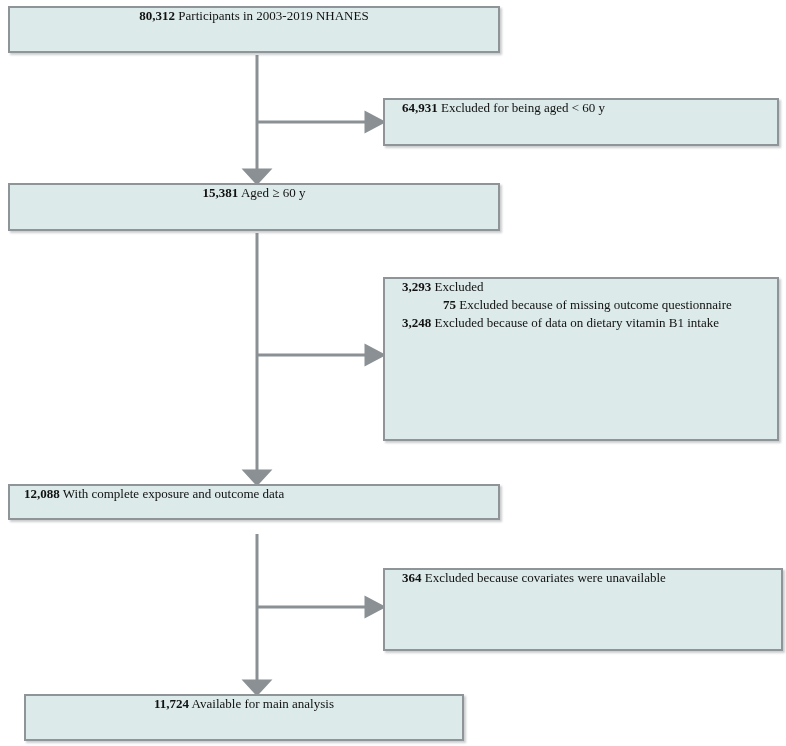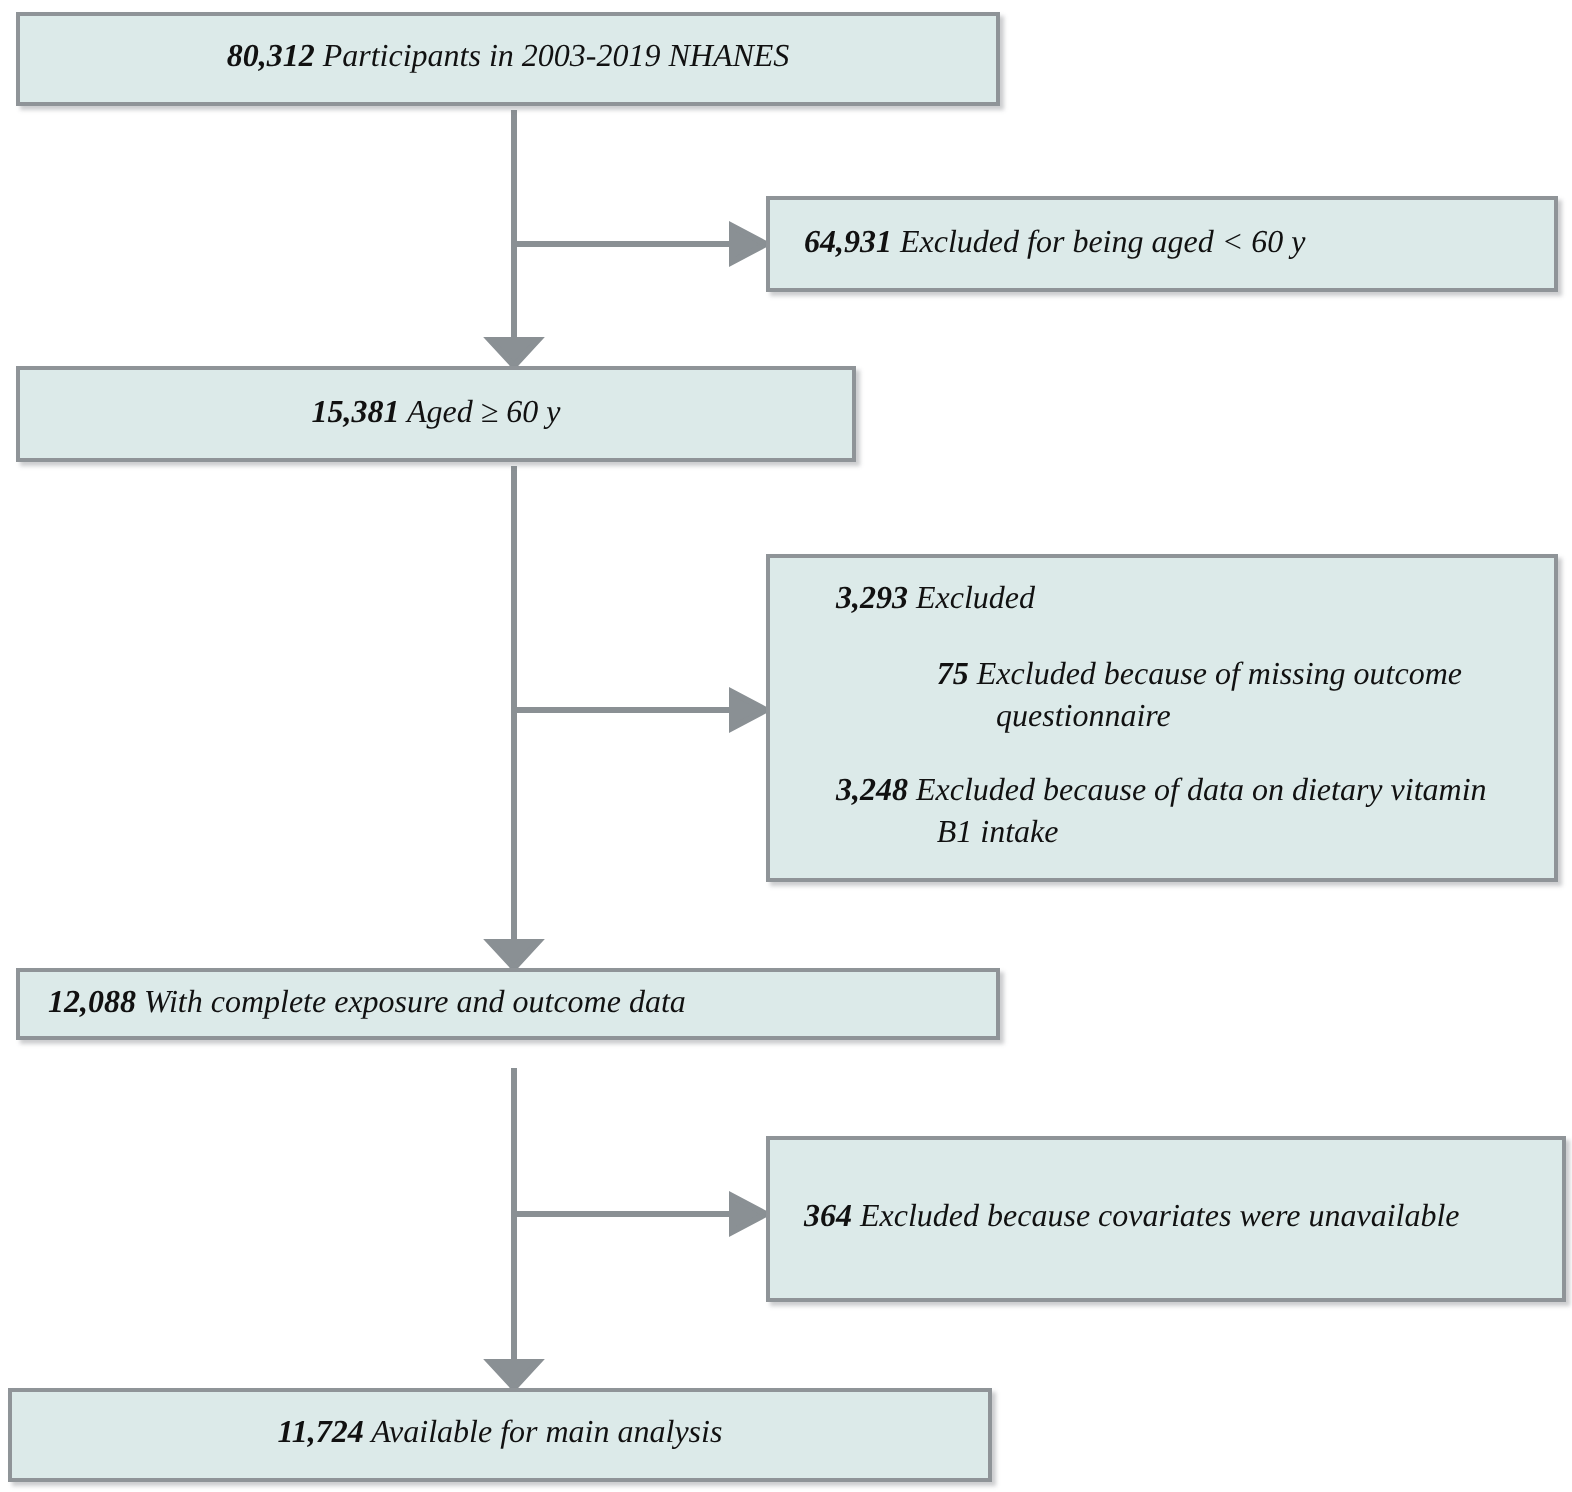--- a/index.html
+++ b/index.html
@@ -33,24 +33,23 @@
 
   
   .node {
     position: absolute;
     box-sizing: border-box;
     background: #dceae9;
     border: 2px solid #8f9498;
     box-shadow: 2px 2px 2px rgba(120,124,128,0.38);
     display: flex;
     flex-direction: column;
-    justify-content: center;
-    font-size: 16px;
+    justify-content: flex-start;
+    font-size: 13px;
     line-height: 1.30;
-    font-style: italic;
   }
   .node.center {
     align-items: center;
     text-align: center;
   }
   .node.left {
     align-items: flex-start;
     text-align: left;
     padding-left: 14px;
     padding-right: 10px;
@@ -64,45 +63,45 @@
 
   .num {
     font-weight: bold;
   }
 
   
   .erow {
     display: block;
     padding-left: 3.15em;
     text-indent: -3.15em;
-    margin: 16px;
+    margin: 0;
   }
   .erow.sub {
     padding-left: 5.0em;
     text-indent: -1.85em;
   }
   .erow + .erow {
     margin-top: 1px;
   }
 
   .erow-364 {
     display: block;
     padding-left: 2.25em;
     text-indent: -2.25em;
     margin: 0;
   }
 
   
   #node-total        { left: 8px;   top: 6px;   width: 492px; height: 47px; }
   #node-excl-age     { left: 383px; top: 98px;  width: 396px; height: 48px; }
-  #node-aged60       { left: 8px;   top: 183px; width: 420px; height: 48px; }
+  #node-aged60       { left: 8px;   top: 183px; width: 492px; height: 48px; }
   #node-excl-data    { left: 383px; top: 277px; width: 396px; height: 164px; }
   #node-complete     { left: 8px;   top: 484px; width: 492px; height: 36px; }
   #node-excl-cov     { left: 383px; top: 568px; width: 400px; height: 83px; }
-  #node-final        { left: 4px;   top: 694px; width: 492px; height: 47px; }
+  #node-final        { left: 24px;   top: 694px; width: 440px; height: 47px; }
 </style>
 </head>
 <body>
 
 <div id="flowchart">
 
   <svg id="connectors" viewBox="0 0 786 746" width="786" height="746" aria-hidden="true">
     <g stroke="#8a9094" stroke-width="3" fill="#8a9094">
 
       <line x1="257" y1="55" x2="257" y2="172"></line>

